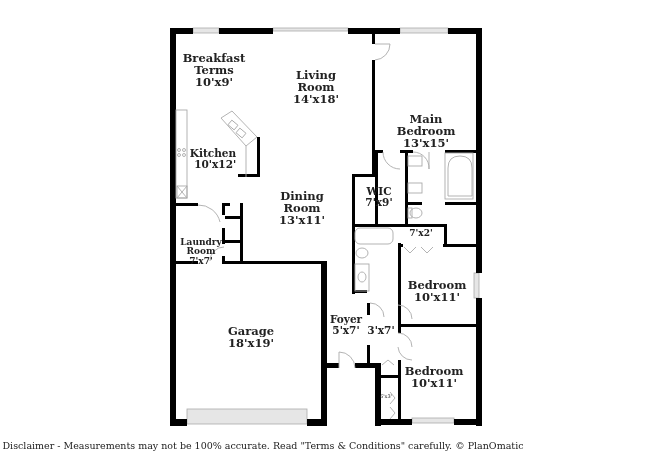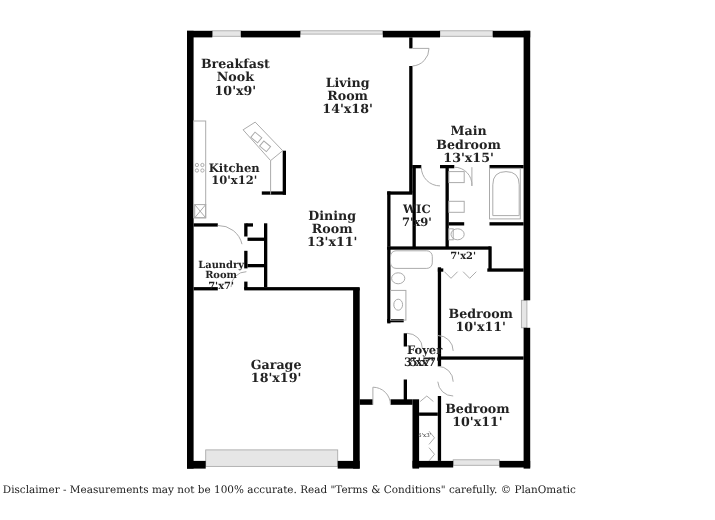--- a/index.html
+++ b/index.html
@@ -144,34 +144,34 @@
       <path d="M421 247 L427 253 L433 247"></path>
       <path d="M382 365 L388 360 L394 365"></path>
       <path d="M390 392 L395 398 L390 404"></path>
       <path d="M390 407 L395 413 L390 419"></path>
     </g>
   </svg>
 
   
   <div class="lbl big" style="left:214px;top:52px;">
     <div>Breakfast</div>
-    <div>Nook</div>
+    <div>Terms</div>
     <div>10'x9'</div>
   </div>
   <div class="lbl big" style="left:316px;top:69px;">
     <div>Living</div>
     <div>Room</div>
     <div>14'x18'</div>
   </div>
   <div class="lbl big" style="left:426px;top:69px;margin-top:44px;">
     <div>Main</div>
     <div>Bedroom</div>
     <div>13'x15'</div>
   </div>
-  <div class="lbl mid" style="left:213px;top:148px;">
+  <div class="lbl mid" style="left:213px;top:148px;text-align:right;">
     <div>Kitchen</div>
     <div>10'x12'</div>
   </div>
   <div class="lbl mid" style="left:379px;top:186px;">
     <div>WIC</div>
     <div>7'x9'</div>
   </div>
   <div class="lbl big" style="left:302px;top:190px;">
     <div>Dining</div>
     <div>Room</div>
@@ -186,21 +186,21 @@
     <div>7'x2'</div>
   </div>
   <div class="lbl big" style="left:437px;top:279px;">
     <div>Bedroom</div>
     <div>10'x11'</div>
   </div>
   <div class="lbl big" style="left:251px;top:325px;">
     <div>Garage</div>
     <div>18'x19'</div>
   </div>
-  <div class="lbl mid" style="left:346px;top:314px;margin-left:40px;">
+  <div class="lbl mid" style="left:346px;top:314px;">
     <div>Foyer</div>
     <div>5'x7'</div>
   </div>
   <div class="lbl mid" style="left:381px;top:325px;">
     <div>3'x7'</div>
   </div>
   <div class="lbl big" style="left:434px;top:365px;">
     <div>Bedroom</div>
     <div>10'x11'</div>
   </div>

